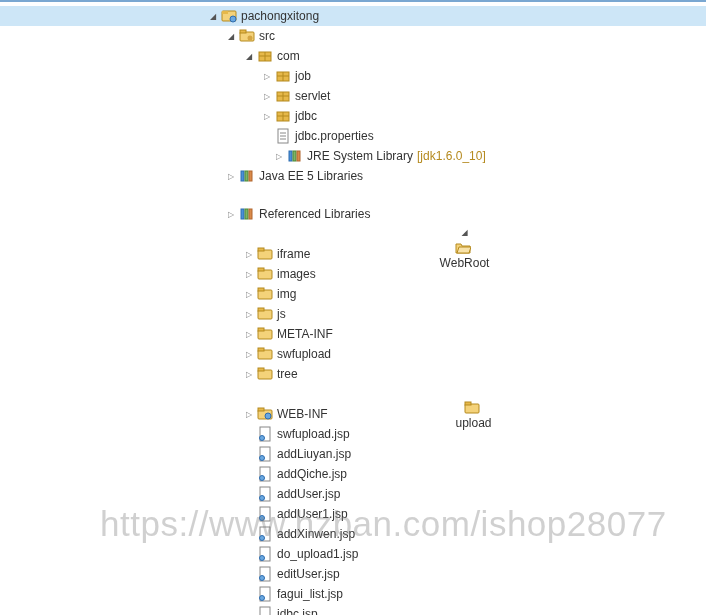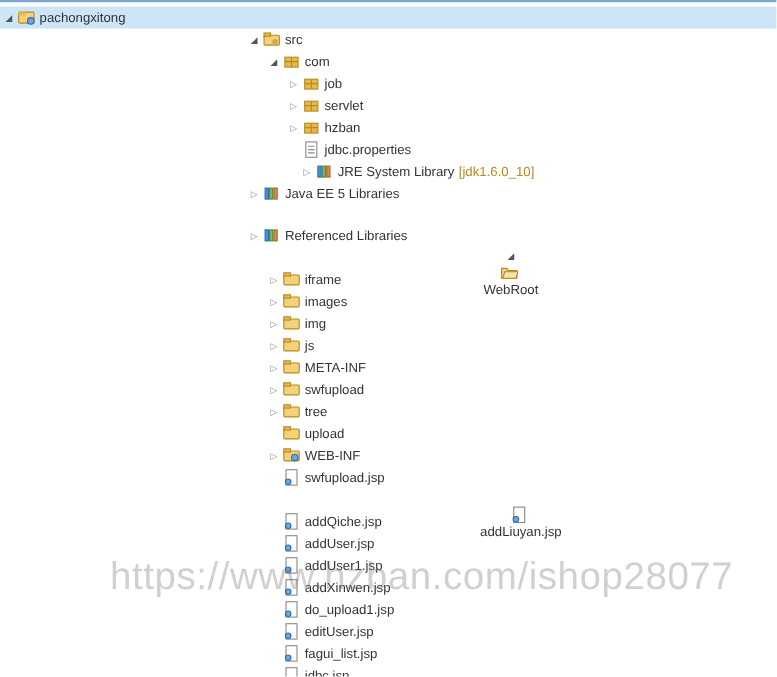--- a/index.html
+++ b/index.html
@@ -66,21 +66,21 @@
       letter-spacing: 0.5px;
       pointer-events: none;
       user-select: none;
     }
   </style>
 </head>
 <body>
 
 <div class="top-line"></div>
 <div class="tree" id="tree">
-    <div class="tree-node selected" style="">
+    <div class="tree-node selected" style="padding-left: 205px;">
       <span class="toggle expanded"></span>
       <span class="icon">
         <svg viewBox="0 0 16 16">
           <rect x="1" y="3" width="14" height="10" rx="1" fill="#f4d27a" stroke="#b58a1f"></rect>
           <rect x="1" y="3" width="6" height="3" fill="#e6b84a"></rect>
           <circle cx="12" cy="11" r="3" fill="#6aa8e0" stroke="#2d6cb0"></circle>
         </svg>
       </span>
       <span class="label">pachongxitong</span>
     </div>
@@ -130,21 +130,21 @@
     </div>
     <div class="tree-node" style="padding-left: 259px;">
       <span class="toggle collapsed"></span>
       <span class="icon">
         <svg viewBox="0 0 16 16">
           <rect x="2" y="4" width="12" height="9" fill="#e6b84a" stroke="#b58a1f"></rect>
           <line x1="2" y1="8" x2="14" y2="8" stroke="#b58a1f"></line>
           <line x1="8" y1="4" x2="8" y2="13" stroke="#b58a1f"></line>
         </svg>
       </span>
-      <span class="label">hzban</span>
+      <span class="label">jdbc</span>
     </div>
     <div class="tree-node" style="padding-left: 259px;">
       <span class="toggle blank"></span>
       <span class="icon">
         <svg viewBox="0 0 16 16">
           <rect x="3" y="1" width="10" height="14" fill="#fff" stroke="#888"></rect>
           <line x1="5" y1="5" x2="11" y2="5" stroke="#888"></line>
           <line x1="5" y1="8" x2="11" y2="8" stroke="#888"></line>
           <line x1="5" y1="11" x2="11" y2="11" stroke="#888"></line>
         </svg>
@@ -257,21 +257,21 @@
     <div class="tree-node" style="padding-left: 241px;">
       <span class="toggle collapsed"></span>
       <span class="icon">
         <svg viewBox="0 0 16 16">
           <rect x="1" y="4" width="14" height="9" rx="1" fill="#f4d27a" stroke="#b58a1f"></rect>
           <rect x="1" y="2" width="6" height="3" fill="#e6b84a" stroke="#b58a1f"></rect>
         </svg>
       </span>
       <span class="label">tree</span>
     </div>
-    <div class="tree-node" style="padding-left: 241px;">
+    <div class="tree-node" style="padding-left: 241px; flex-direction: column;">
       <span class="toggle blank"></span>
       <span class="icon">
         <svg viewBox="0 0 16 16">
           <rect x="1" y="4" width="14" height="9" rx="1" fill="#f4d27a" stroke="#b58a1f"></rect>
           <rect x="1" y="2" width="6" height="3" fill="#e6b84a" stroke="#b58a1f"></rect>
         </svg>
       </span>
       <span class="label">upload</span>
     </div>
     <div class="tree-node" style="padding-left: 241px;">
@@ -288,21 +288,21 @@
     <div class="tree-node" style="padding-left: 241px;">
       <span class="toggle blank"></span>
       <span class="icon">
         <svg viewBox="0 0 16 16">
           <rect x="3" y="1" width="10" height="14" fill="#fff" stroke="#888"></rect>
           <circle cx="5" cy="12" r="2.5" fill="#6aa8e0" stroke="#2d6cb0"></circle>
         </svg>
       </span>
       <span class="label">swfupload.jsp</span>
     </div>
-    <div class="tree-node" style="padding-left: 241px; flex-direction: column;">
+    <div class="tree-node" style="padding-left: 241px;">
       <span class="toggle blank"></span>
       <span class="icon">
         <svg viewBox="0 0 16 16">
           <rect x="3" y="1" width="10" height="14" fill="#fff" stroke="#888"></rect>
           <circle cx="5" cy="12" r="2.5" fill="#6aa8e0" stroke="#2d6cb0"></circle>
         </svg>
       </span>
       <span class="label">addLiuyan.jsp</span>
     </div>
     <div class="tree-node" style="padding-left: 241px;">

